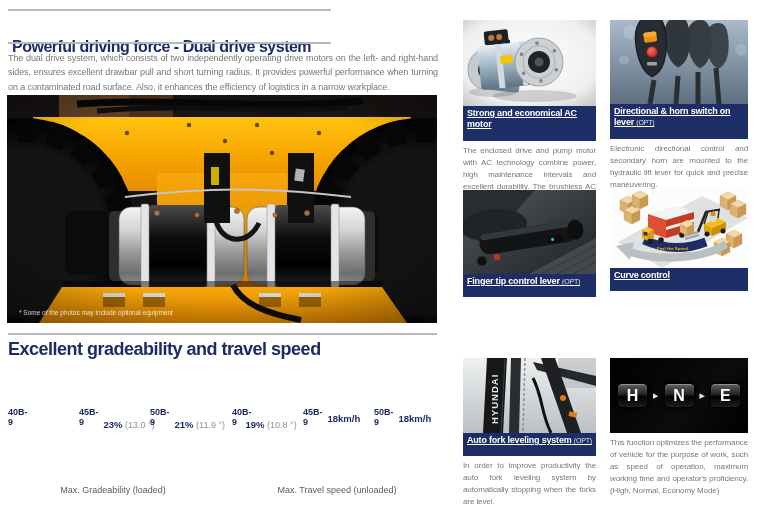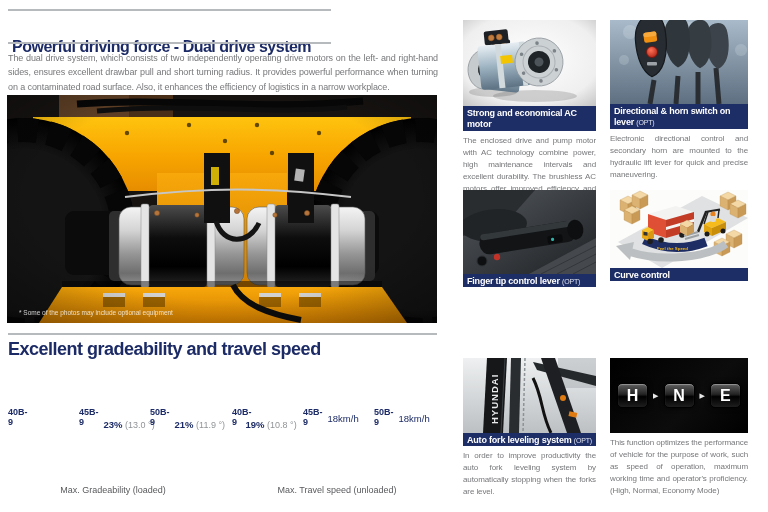--- a/index.html
+++ b/index.html
@@ -19,30 +19,30 @@
 
   .photo { position:absolute; left:7px; top:95px; width:430px; height:228px; }
 
   
   .gauges { position:absolute; left:8px; top:387px; width:434px; display:flex; gap:14px; }
   .gauge-group { display:flex; width:210px; justify-content:space-between; }
   .gauge-item { width:68px; display:flex; flex-direction:row; align-items:center;gap:38px; }
   .gmodel { font-size:9px; font-weight:bold; color:#1c2b66; margin-bottom:2px; }
   .gvalue { font-size:9px; color:#919497; margin-top:13px; white-space:nowrap; }
   .gvalue b { color:#1c2b66; font-size:9.5px; }
-  .gspeed { font-size:9.5px; font-weight:normal; color:#1c2b66; margin-top:0px; }
+  .gspeed { font-size:9.5px; font-weight:bold; color:#1c2b66; margin-top:0px; }
   .speedo-svg { margin-top:3px; }
   .gauge-captions { position:absolute; left:8px; top:485px; width:434px; display:flex; gap:14px;align-items:flex-end; }
   .gauge-captions div { width:210px; text-align:center; font-size:9px; color:#595a5d; }
 
   
   .fbox { position:absolute; }
   .fimg { width:100%; display:block; }
   .fbanner { background:#1d2d66; color:#fff; font-size:9px; font-weight:bold;
-             padding:2px 4px 0 4px; letter-spacing:-0.2px; line-height:1.25; }
+             padding:2px 4px 10px 4px; letter-spacing:-0.2px; line-height:1.25;text-decoration:underline; }
   .fbanner .opt { font-size:7px; font-weight:normal; color:#dfe3ef; }
   .fbody { margin-top:4px; font-size:8px; line-height:1.5; color:#77787b;
            text-align:justify; letter-spacing:-0.1px; }
 
   .hne-img { width:100%; height:75px; background:linear-gradient(135deg,#000 0%,#0c0c0c 60%,#000 100%);
              display:flex; align-items:center; justify-content:center; gap:5px; }
   .hne-btn { width:31px; height:25px; border-radius:5px;
              background:linear-gradient(180deg,#5f5f5f 0%,#232323 45%,#000 55%,#1e1e1e 100%);
              border:1px solid #000; box-shadow:inset 0 1px 1px rgba(255,255,255,.35), 0 0 5px rgba(0,0,0,.8);
              color:#fff; font-size:16px; font-weight:bold; display:flex; align-items:center; justify-content:center; }

